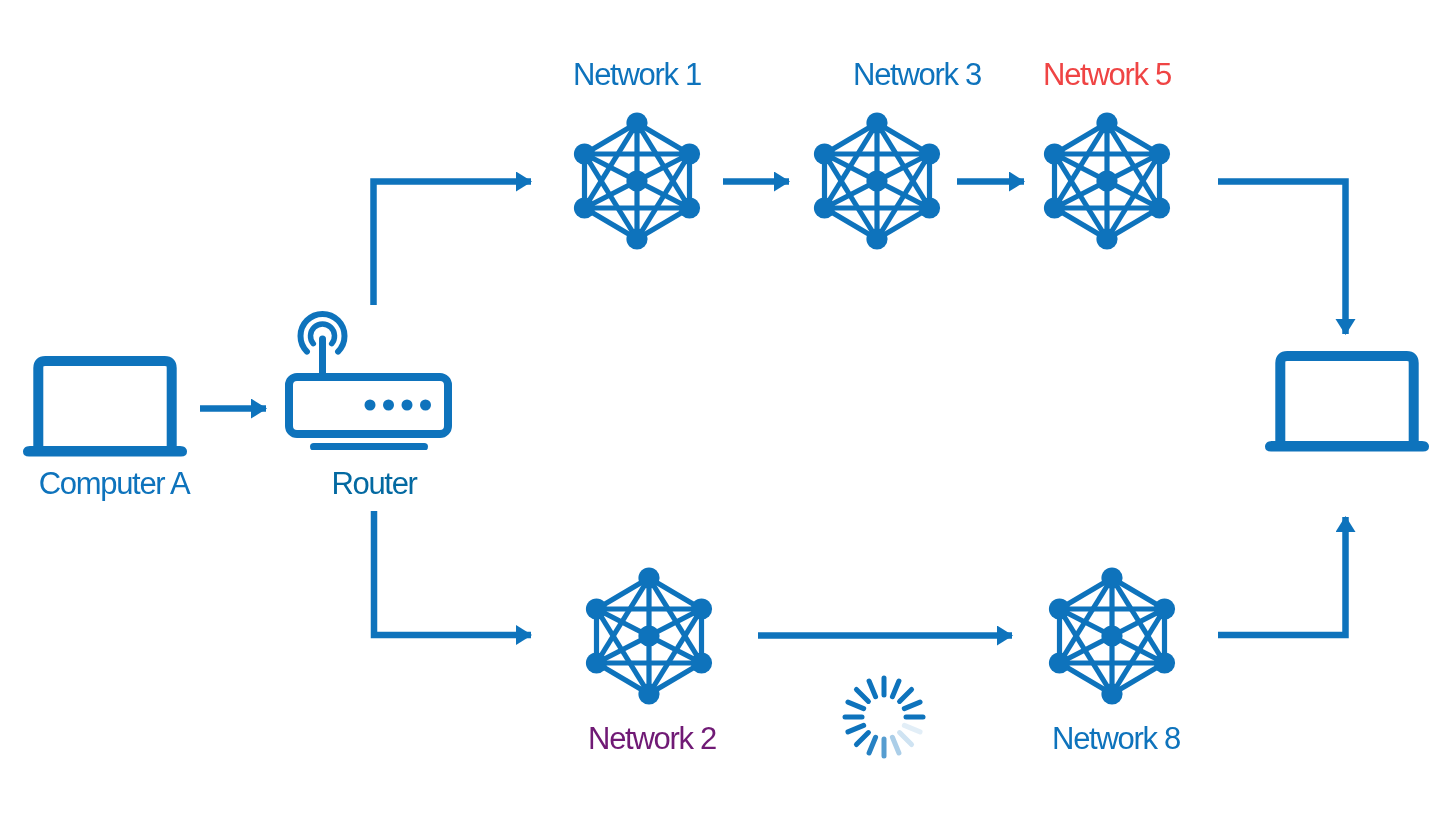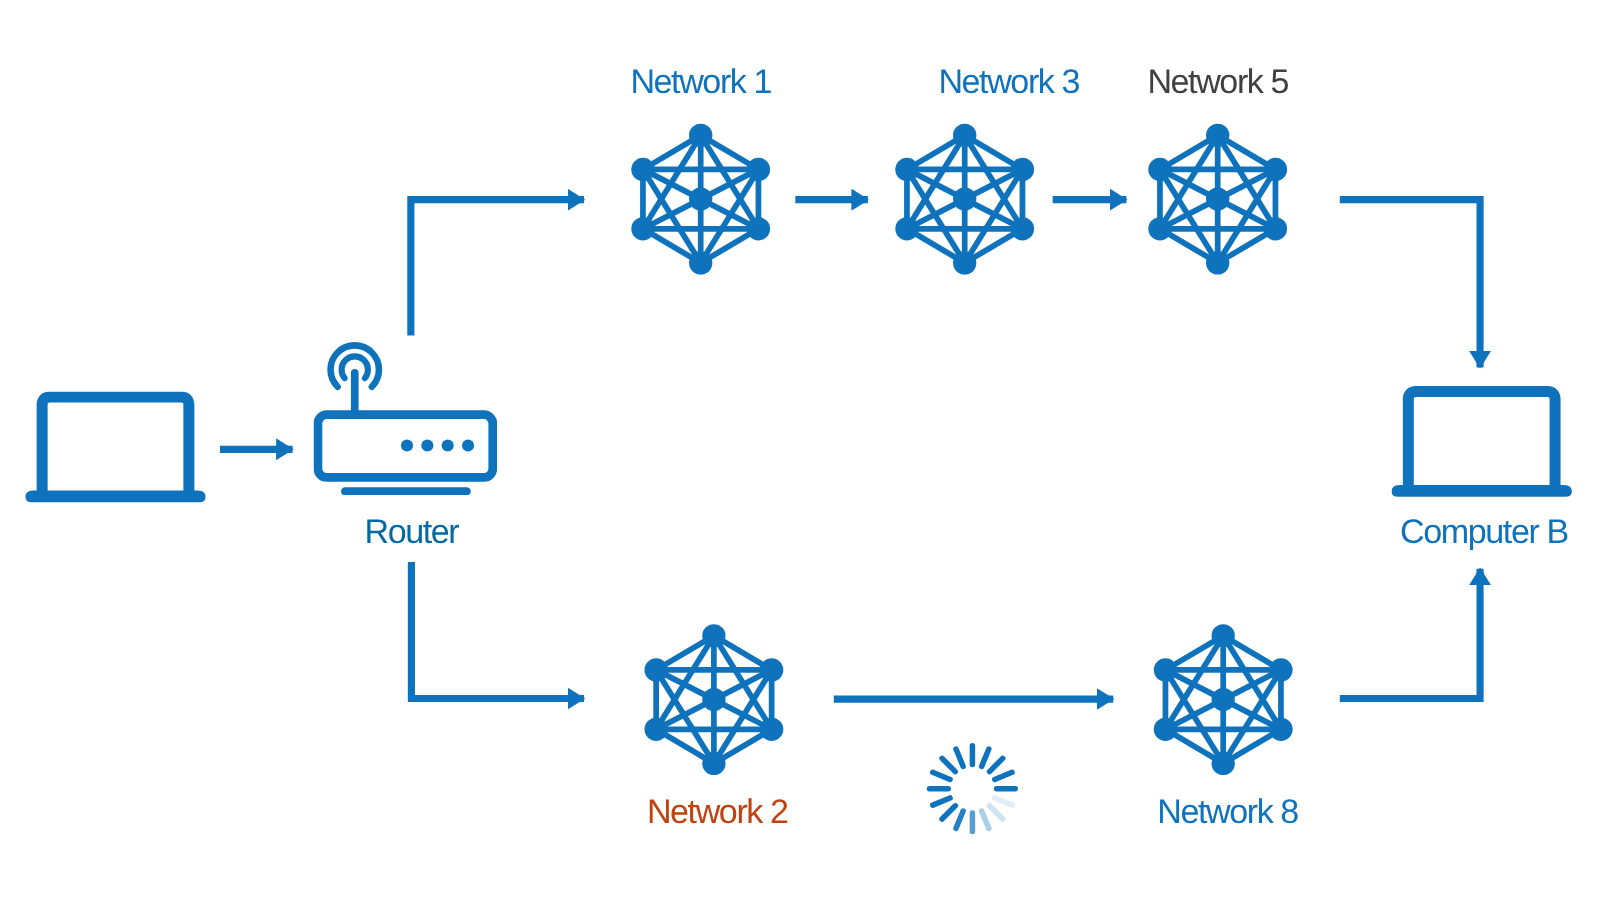--- a/index.html
+++ b/index.html
@@ -218,21 +218,21 @@
         <rect x="-2.5" y="-41.5" width="5" height="22" rx="2.5" fill="#0e73bc" opacity="0.9" transform="rotate(202.5)"></rect>
         <rect x="-2.5" y="-41.5" width="5" height="22" rx="2.5" fill="#0e73bc" opacity="1" transform="rotate(225)"></rect>
         <rect x="-2.5" y="-41.5" width="5" height="22" rx="2.5" fill="#0e73bc" opacity="1" transform="rotate(247.5)"></rect>
         <rect x="-2.5" y="-41.5" width="5" height="22" rx="2.5" fill="#0e73bc" opacity="1" transform="rotate(270)"></rect>
         <rect x="-2.5" y="-41.5" width="5" height="22" rx="2.5" fill="#0e73bc" opacity="1" transform="rotate(292.5)"></rect>
         <rect x="-2.5" y="-41.5" width="5" height="22" rx="2.5" fill="#0e73bc" opacity="1" transform="rotate(315)"></rect>
         <rect x="-2.5" y="-41.5" width="5" height="22" rx="2.5" fill="#0e73bc" opacity="1" transform="rotate(337.5)"></rect>
       </svg>
     </div>
 
+  <div class="node-label" style="left: 114px; top: 483px; color: rgb(14, 115, 188);">Computer A</div>
   <div class="node-label" style="left: 374px; top: 483px; color: #0369a1;">Router</div>
-  <div class="node-label" style="left: 1349px; top: 483px; color: rgb(14, 115, 188);">Computer B</div>
   <div class="node-label" style="left: 637px; top: 74px; color: rgb(14, 115, 188);">Network 1</div>
   <div class="node-label" style="left: 877px; top: 74px; color: rgb(14, 115, 188); margin-left: 40px;">Network 3</div>
-  <div class="node-label" style="left: 1107px; top: 74px; color: #404040;">Network 5</div>
-  <div class="node-label" style="left: 652px; top: 738px; color: #c2410c;">Network 2</div>
+  <div class="node-label" style="left: 1107px; top: 74px; color: #ef4444;">Network 5</div>
+  <div class="node-label" style="left: 652px; top: 738px; color: #701a75;">Network 2</div>
   <div class="node-label" style="left: 1116px; top: 738px; color: rgb(14, 115, 188);">Network 8</div>
 
 </div>
 
 </body></html>

